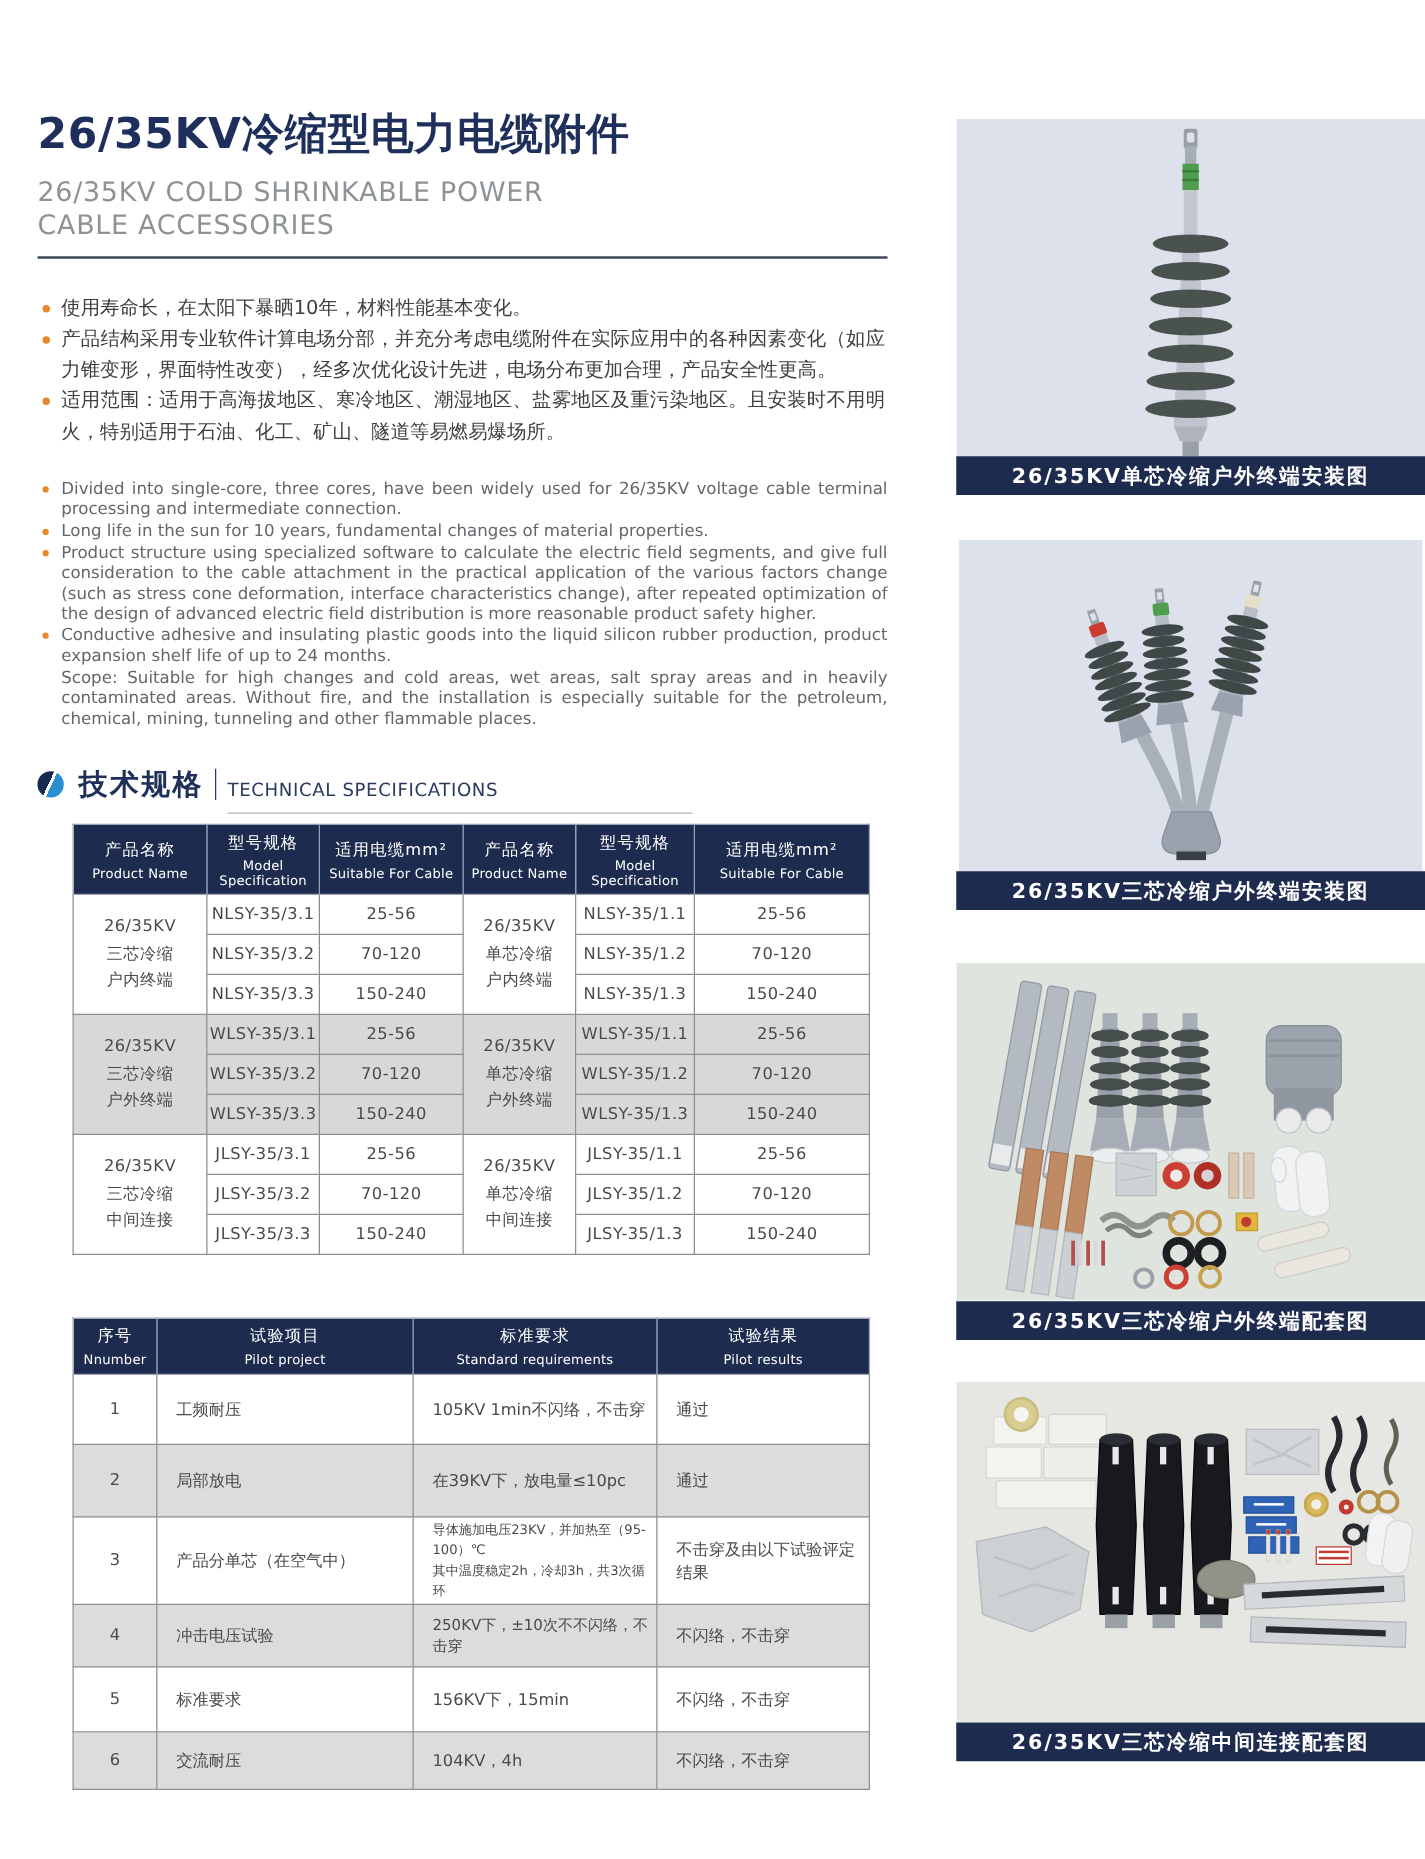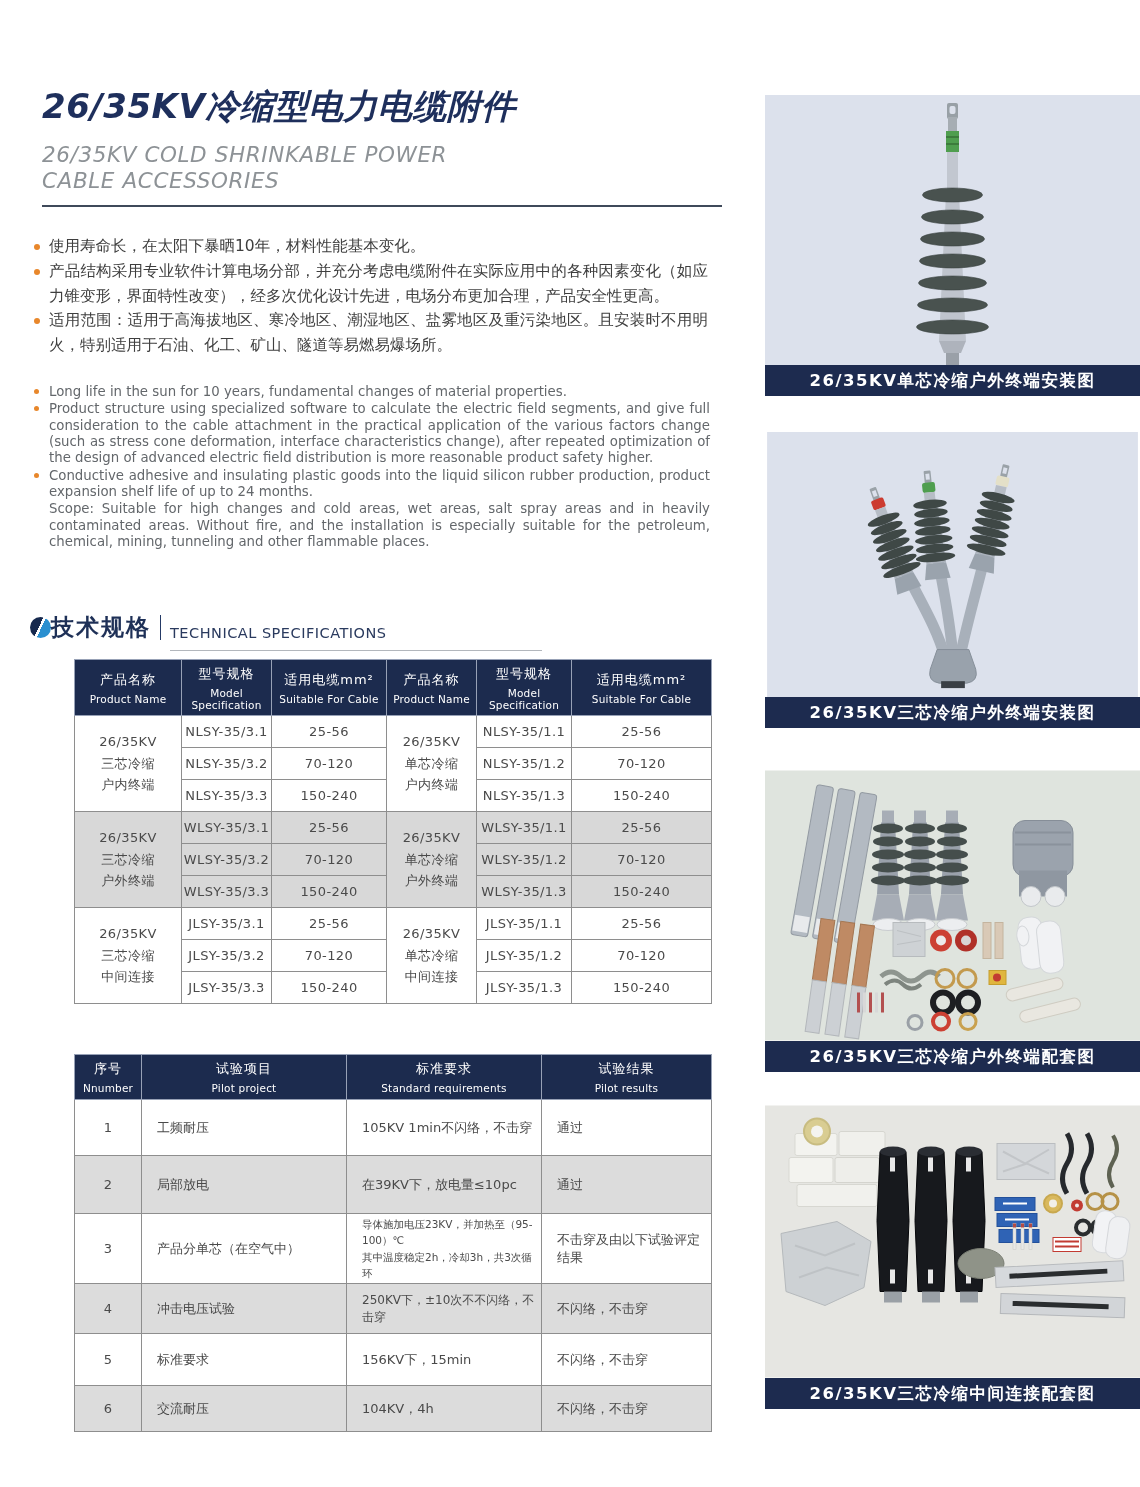--- a/index.html
+++ b/index.html
@@ -5,21 +5,21 @@
   * { box-sizing: border-box; margin: 0; padding: 0; }
   html,body { width:1140px; height:1487px; }
   body {
     position: relative;
     background: #ffffff;
     font-family: "DejaVu Sans", "Liberation Sans", sans-serif;
     overflow: hidden;
   }
 
   
-  .title-block { position:absolute; left:42px; top:84px; width:680px;font-style:italic; }
+  .title-block { position:absolute; left:30px; top:84px; width:680px; }
   .title-zh { font-size:34px; font-weight:bold; color:#1e2f5c; letter-spacing:0.5px; }
   .title-en { margin-top:12px; font-size:21.5px; line-height:1.2; color:#8d9296;
               letter-spacing:0.6px; white-space:pre-line; }
   .title-rule { margin-top:11px; height:2px; background:#3f4a5a; }
 
   
   .intro-zh { position:absolute; left:30px; top:234px; width:678px; }
   .intro-zh li { list-style:none; position:relative; padding-left:19px;
                  font-size:15.5px; line-height:1.6; color:#3e3e3e; text-align:justify; }
   .intro-zh li::before { content:''; position:absolute; left:4px; top:10px;
@@ -34,29 +34,29 @@
   .intro-en .scope { padding-left:19px; font-size:13.3px; line-height:1.23;
                  color:#63676b; text-align:justify; }
 
   
   .section { position:absolute; left:30px; width:685px; }
   #sec-spec  { top:612px; }
   #sec-pilot { top:1040px; }
   .sec-head { display:flex; align-items:center; }
   .sec-icon { width:21px; height:21px; border-radius:50%; flex:0 0 21px;
               background:linear-gradient(115deg,#16294e 44%,#ffffff 44% 53%,#2a8fd0 53%); }
-  .sec-zh { font-size:23px; font-weight:bold; color:#1e3057; letter-spacing:2px; }
+  .sec-zh { margin-left:12px; font-size:23px; font-weight:bold; color:#1e3057; letter-spacing:2px; }
   .sec-divider { width:1px; height:25px; background:#253a66; margin:0 9px 0 9px; }
   .sec-en { font-size:14.5px; color:#2a3a5e; letter-spacing:0.5px; position:relative;
             align-self:flex-end; padding-bottom:2px; }
   .sec-en::after { content:''; position:absolute; left:0; bottom:-8px; width:372px;
             height:1px; background:#b3b7bc; }
 
   
-  table { border-collapse:collapse; table-layout:fixed; margin:16px 0 0 44px; width:637px;border-radius:25px; }
+  table { border-collapse:collapse; table-layout:fixed; margin:16px 0 0 28px; width:637px;border-radius:25px; }
   th { background:#1c2b4e; color:#ffffff; border:1px solid #97a1b6; font-weight:normal;
        vertical-align:middle; }
   .th-zh { display:block; font-size:13px; letter-spacing:1px; }
   .th-en { display:block; font-size:10.5px; margin-top:4px; letter-spacing:0.2px; }
   td { border:1px solid #8e8e8e; font-size:13px; color:#4a4a4a; text-align:center;
        vertical-align:middle; background:#fff; }
   .preline { white-space:pre-line; }
 
   .spec-table th { height:56px; }
   .spec-table td { height:32px; letter-spacing:0.4px; }
@@ -93,20 +93,21 @@
 </div>
 
 <ul class="intro-zh">
   <li>使用寿命长，在太阳下暴晒10年，材料性能基本变化。</li>
   <li>产品结构采用专业软件计算电场分部，并充分考虑电缆附件在实际应用中的各种因素变化（如应力锥变形，界面特性改变），经多次优化设计先进，电场分布更加合理，产品安全性更高。</li>
   <li>适用范围：适用于高海拔地区、寒冷地区、潮湿地区、盐雾地区及重污染地区。且安装时不用明火，特别适用于石油、化工、矿山、隧道等易燃易爆场所。</li>
 </ul>
 
 <div class="intro-en">
   <ul>
+    <li>Divided into single-core, three cores, have been widely used for 26/35KV voltage cable terminal processing and intermediate connection.</li>
     <li>Long life in the sun for 10 years, fundamental changes of material properties.</li>
     <li>Product structure using specialized software to calculate the electric field segments, and give full consideration to the cable attachment in the practical application of the various factors change (such as stress cone deformation, interface characteristics change), after repeated optimization of the design of advanced electric field distribution is more reasonable product safety higher.</li>
     <li>Conductive adhesive and insulating plastic goods into the liquid silicon rubber production, product expansion shelf life of up to 24 months.</li>
   </ul>
   <div class="scope">Scope: Suitable for high changes and cold areas, wet areas, salt spray areas and in heavily contaminated areas. Without fire, and the installation is especially suitable for the petroleum, chemical, mining, tunneling and other flammable places.</div>
 </div>
 
 <div class="section" id="sec-spec">
   <div class="sec-head">
     <span class="sec-icon"></span>

